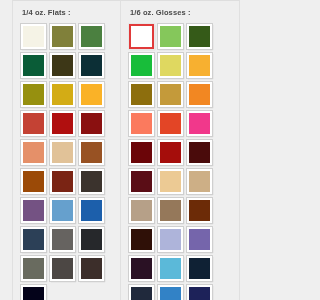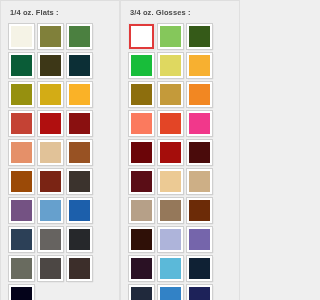--- a/index.html
+++ b/index.html
@@ -20,21 +20,21 @@
     box-sizing: border-box;
   }
 
   .column {
     position: absolute;
     top: 0;
     width: 120px;
     height: 300px;
     box-sizing: border-box;
   }
-  .col-left  { left: 0; }
+  .col-left  { left: 12px; }
   .col-right { left: 120px; }
 
   .panel {
     position: relative;
     background: #efefef;
     border: 1px solid #e0e0e0;
     border-top: 1px solid #dedede;
     box-sizing: border-box;
     padding: 7px 6px 8px 8px;
     margin: 0;
@@ -114,21 +114,21 @@
           <div class="swatch" title="flat-dark-gray" style="background-color: rgb(76, 71, 68);"></div>
           <div class="swatch" title="flat-espresso" style="background-color: rgb(60, 46, 42);"></div>
           <div class="swatch" title="flat-black-blue" style="background-color: rgb(4, 3, 26);"></div>
         </div>
     </div>
 
   </div>
 
   <div class="column col-right">
     <div class="panel">
-      <div class="panel-title">3/4 oz. Glosses :</div>
+      <div class="panel-title">1/6 oz. Glosses :</div>
       <div class="swatch-grid">
           <div class="swatch selected" title="gloss-white" style="background-color: rgb(255, 255, 255);"></div>
           <div class="swatch" title="gloss-light-green" style="background-color: rgb(133, 199, 91);"></div>
           <div class="swatch" title="gloss-dark-green" style="background-color: rgb(53, 90, 24);"></div>
           <div class="swatch" title="gloss-bright-green" style="background-color: rgb(24, 189, 58);"></div>
           <div class="swatch" title="gloss-pale-yellow" style="background-color: rgb(223, 216, 96);"></div>
           <div class="swatch" title="gloss-golden-yellow" style="background-color: rgb(247, 176, 48);"></div>
           <div class="swatch" title="gloss-dark-gold" style="background-color: rgb(141, 110, 13);"></div>
           <div class="swatch" title="gloss-ochre" style="background-color: rgb(196, 154, 58);"></div>
           <div class="swatch" title="gloss-orange" style="background-color: rgb(242, 135, 34);"></div>

